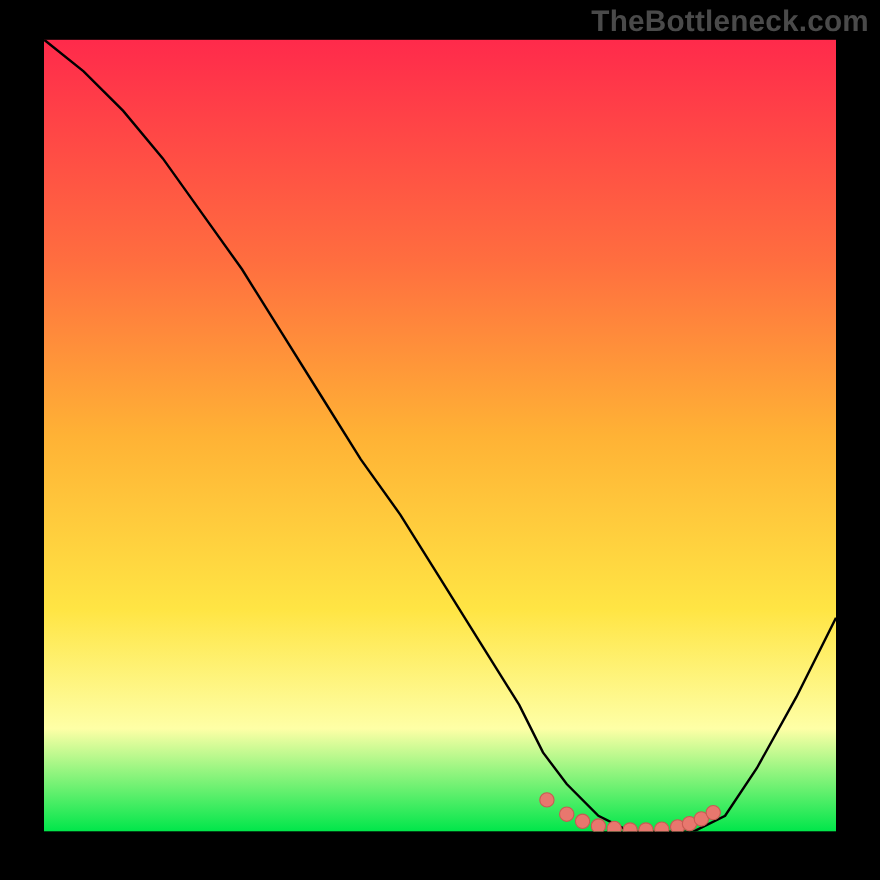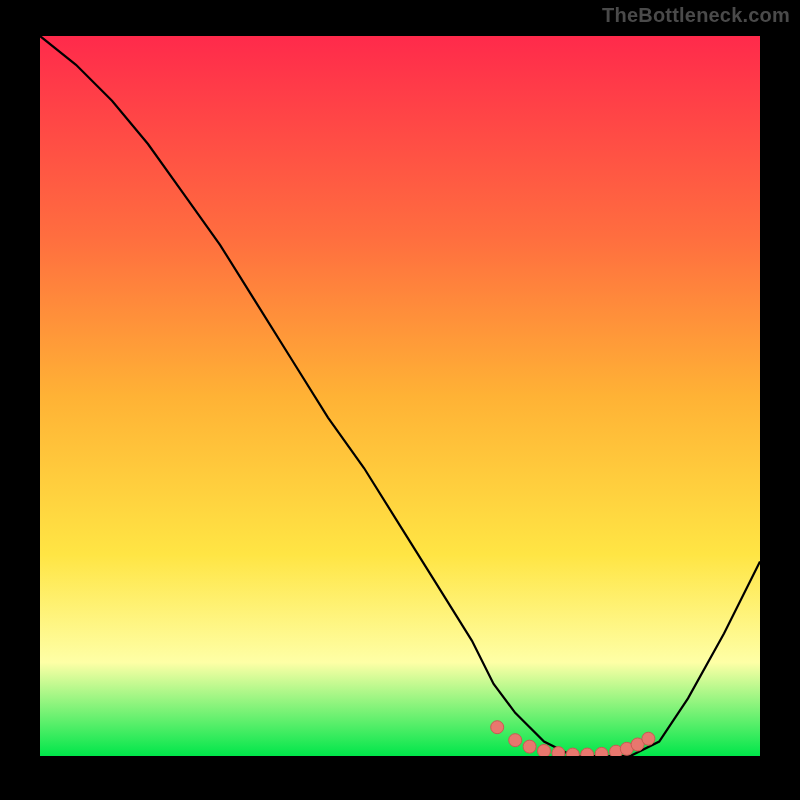--- a/index.html
+++ b/index.html
@@ -15,21 +15,21 @@
     position: relative;
     width: 800px;
     height: 800px;
     background: #000;
   }
   .watermark {
     position: absolute;
     top: 4px;
     right: 10px;
     color: #4a4a4a;
-    font-size: 20px;
+    font-size: 27px;
     font-weight: 600;
     letter-spacing: 0.2px;
     z-index: 3;
   }
   .plot-wrap {
     position: absolute;
     left: 40px;
     top: 36px;
     width: 720px;
     height: 720px;

